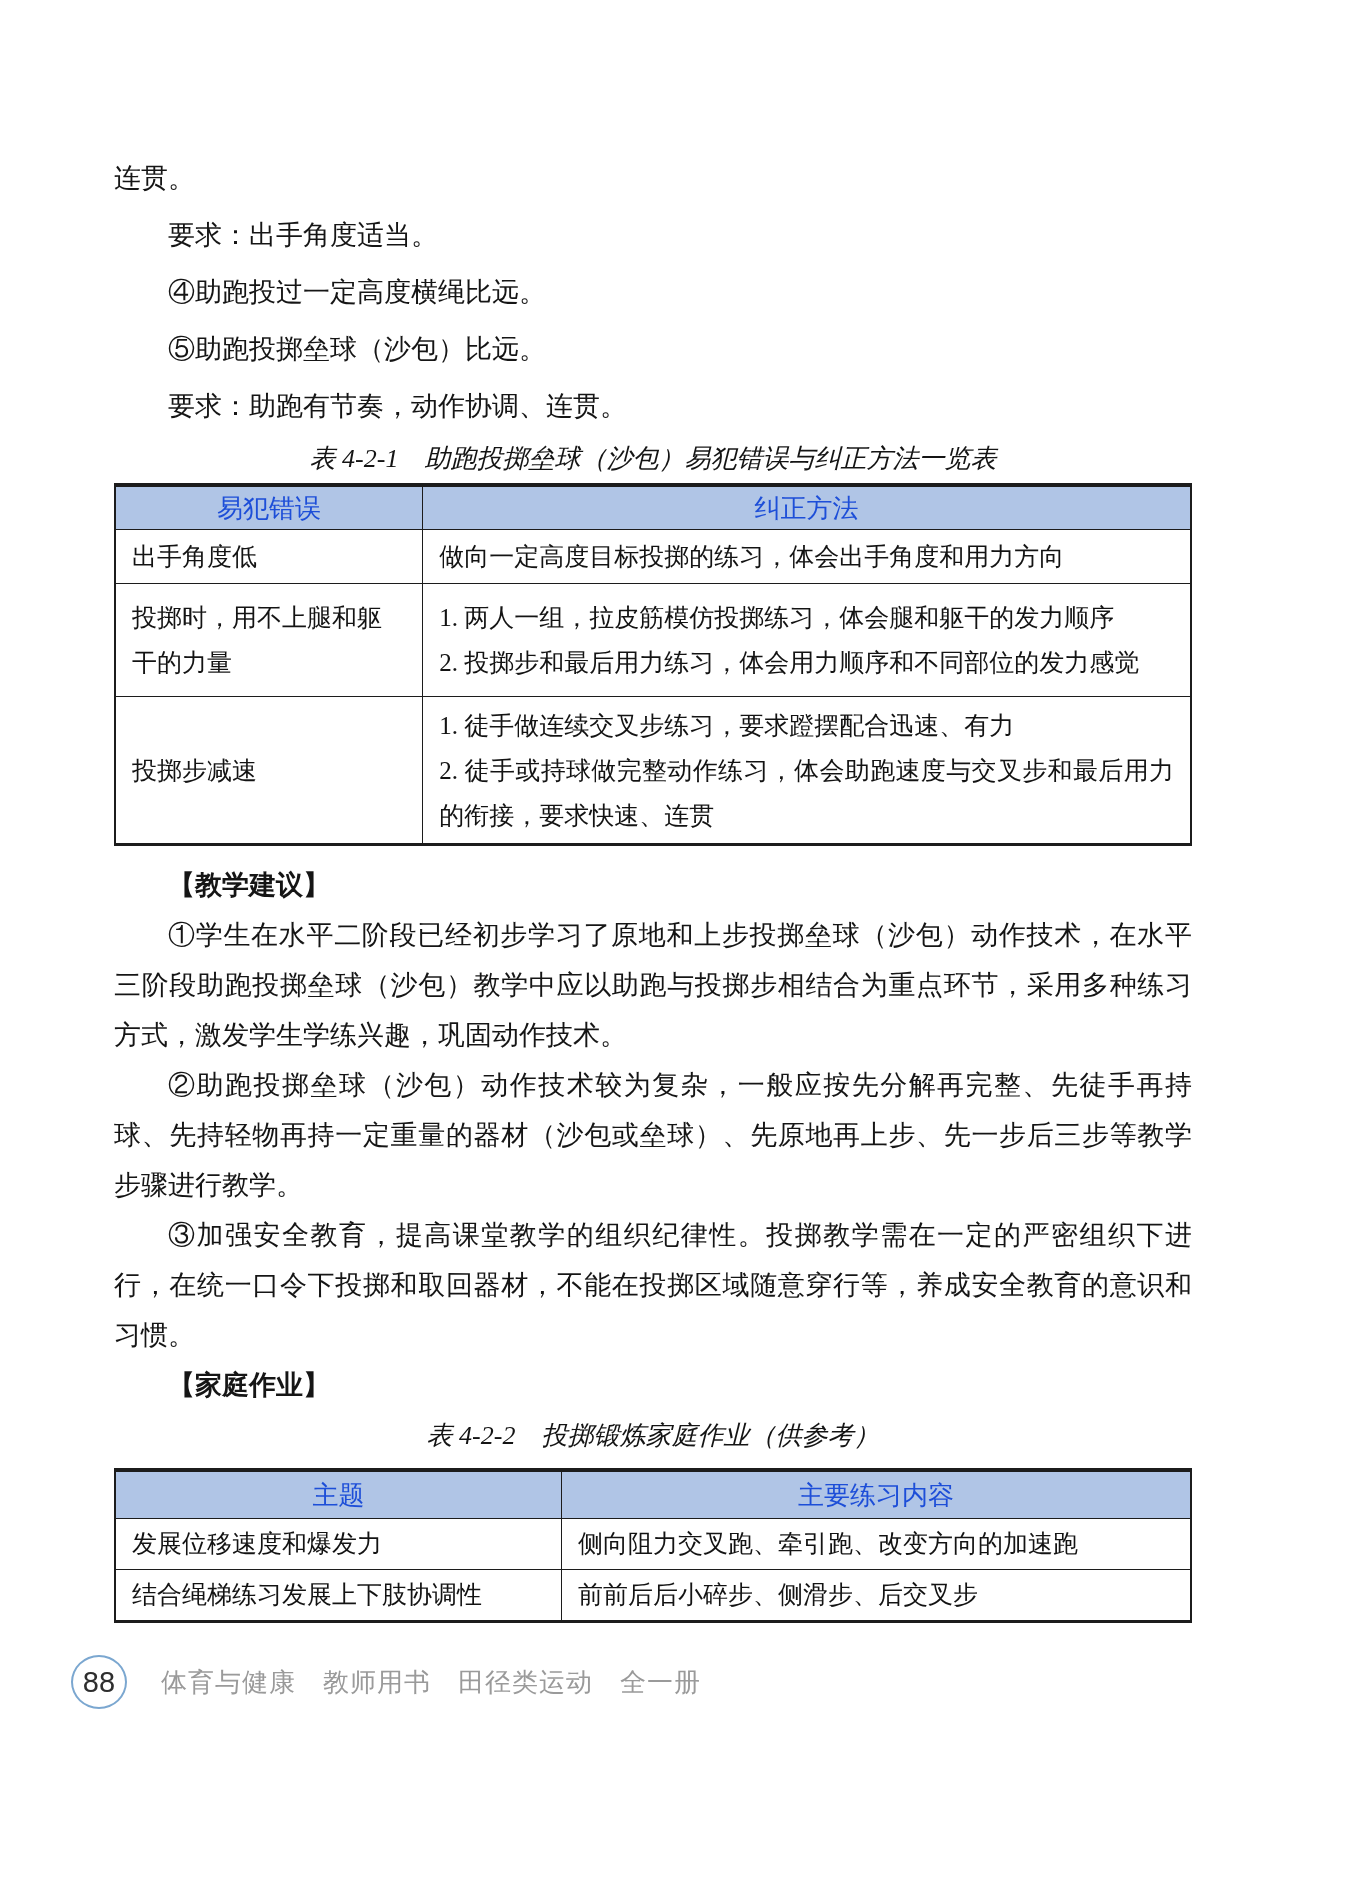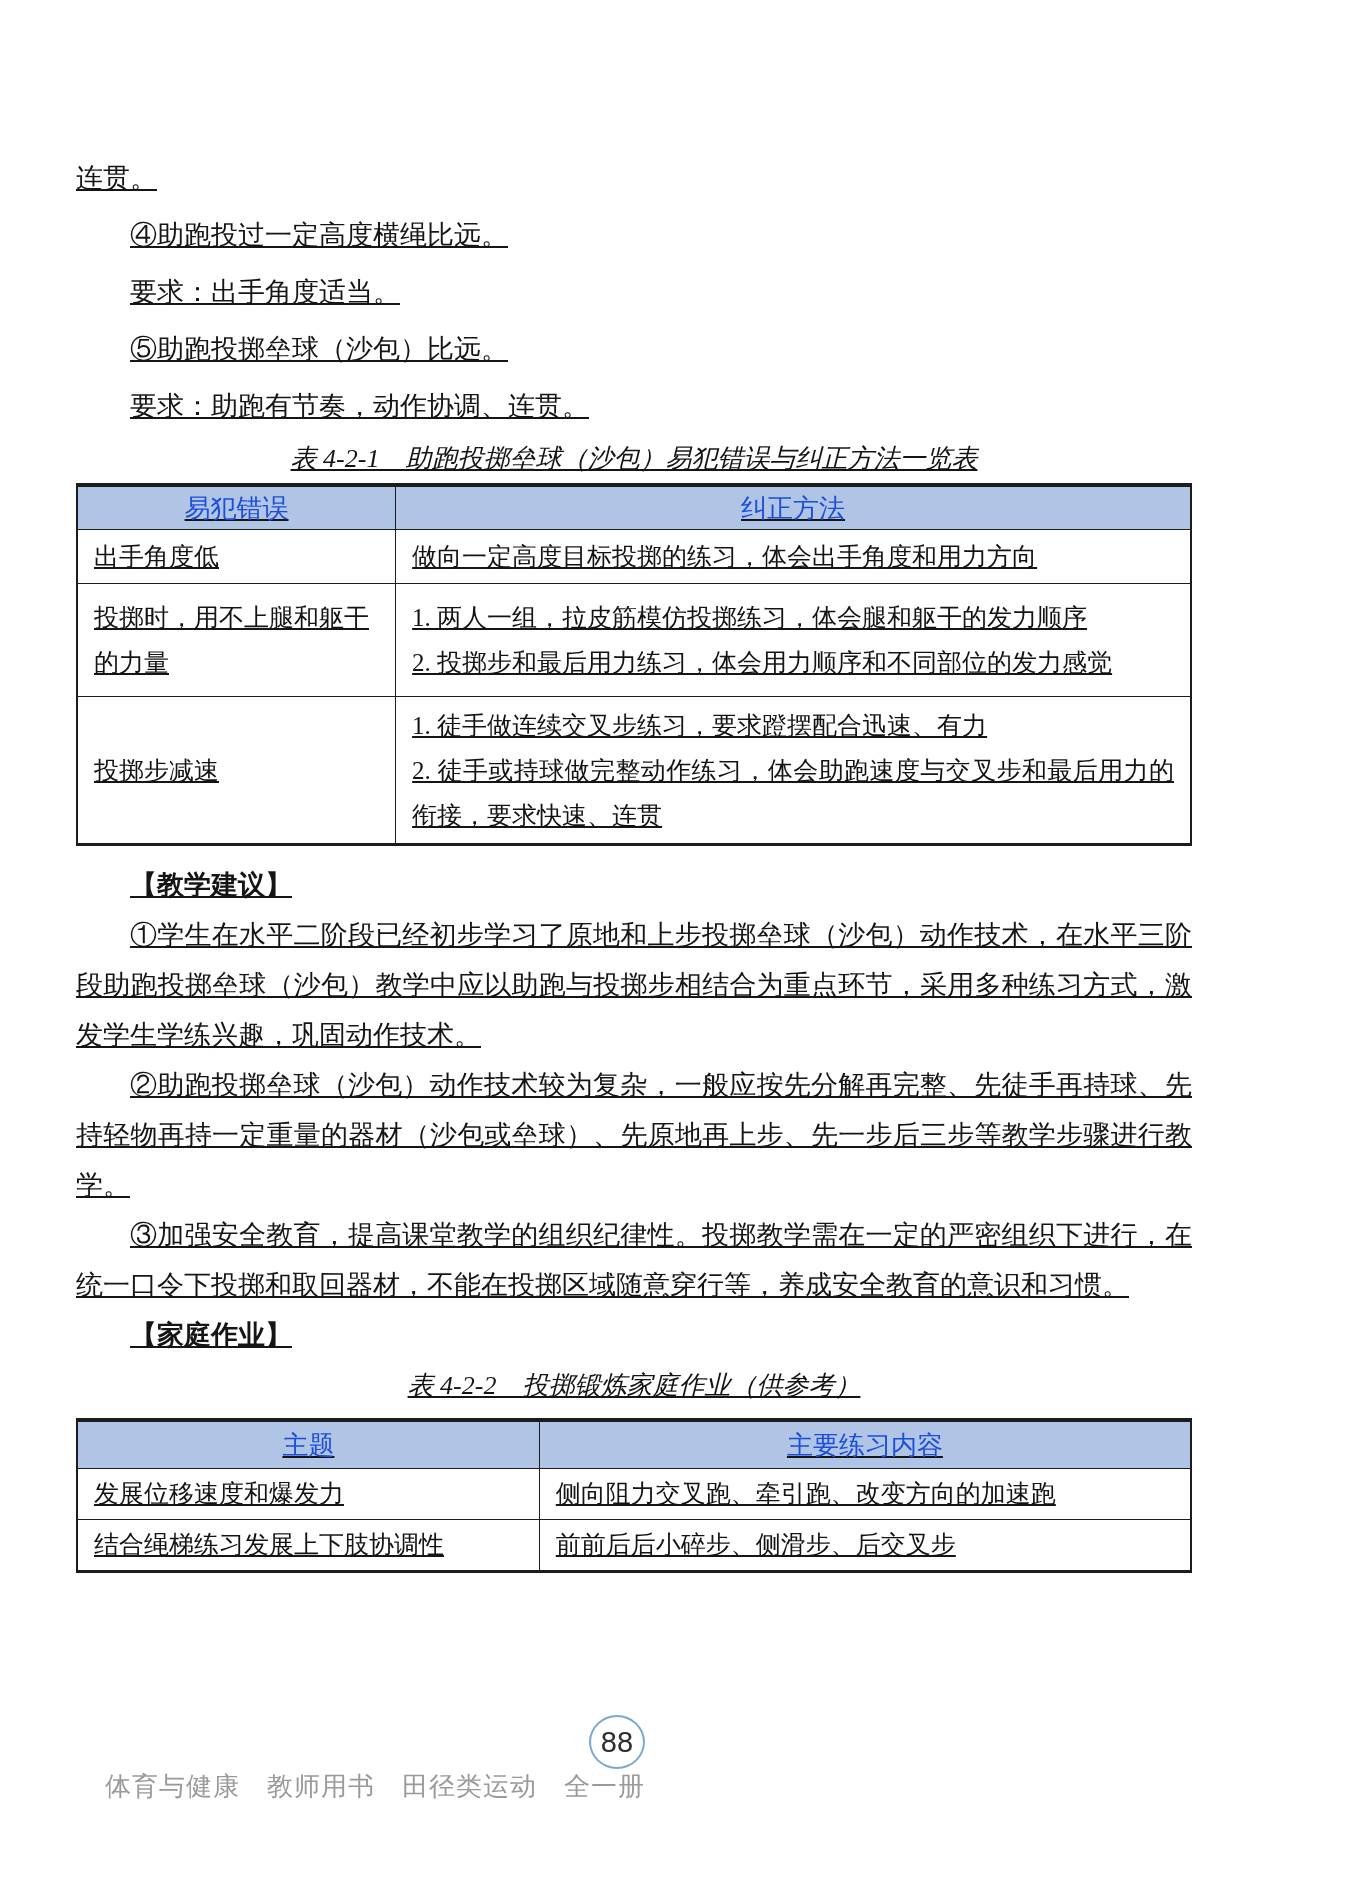--- a/index.html
+++ b/index.html
@@ -1,20 +1,20 @@
 <!DOCTYPE html>
 <html lang="zh" style="--table_header_bg: #b0c5e6; --footer_circle: #7ba7d0; --footer_text: #9a9a9a;"><head>
 <meta charset="utf-8">
 <style>
   html,body{margin:0;padding:0;}
   body{
     width:1353px;height:1884px;background:#ffffff;position:relative;overflow:hidden;
     font-family:"Liberation Serif","DejaVu Serif",serif;color:#151515;
   }
-  .content{padding:150px 161px 0 76px;text-decoration:underline;}
+  .content{padding:150px 161px 0 114px;}
 
   .line{font-size:27px;line-height:57px;margin:0;white-space:nowrap;}
   .indent{text-indent:2em;}
   .sec-head{font-size:27px;line-height:57px;margin:0;text-indent:2em;font-weight:600;}
 
   .caption{
     font-size:26px;line-height:48px;margin:0;text-align:center;
     font-style:italic;color:#141414;
   }
 
@@ -50,40 +50,40 @@
 
   .t2 .c1{width:41.5%;}
   .t2 th{height:44px;}
   .t2 td{height:42px;line-height:40px;}
 
   .note{
     font-size:25px;line-height:40px;margin:18px 0 0 0;text-indent:2em;
     font-style:italic;color:#141414;
   }
 
-  .footer{position:absolute;left:71px;top:1715px;display:flex;align-items:flex-end;flex-direction:column;}
+  .footer{position:absolute;left:71px;top:1655px;display:flex;align-items:center;}
   .pg-circle{
     width:56px;height:54px;border:2px solid var(--footer_circle,#7ba7d0);
     border-radius:50%;display:flex;align-items:center;justify-content:center;
     font-family:"Liberation Sans","DejaVu Sans",sans-serif;
     font-size:29px;color:#2e2e2e;box-sizing:border-box;
   }
   .book{
     margin-left:34px;font-family:"Liberation Sans","DejaVu Sans",sans-serif;
     font-size:26px;color:var(--footer_text,#9a9a9a);letter-spacing:1px;white-space:nowrap;
   }
 </style>
 </head>
 <body>
 
 <div class="content">
 
   <p class="line">连贯。</p>
+  <p class="line indent">要求：出手角度适当。</p>
   <p class="line indent">④助跑投过一定高度横绳比远。</p>
-  <p class="line indent">要求：出手角度适当。</p>
   <p class="line indent">⑤助跑投掷垒球（沙包）比远。</p>
   <p class="line indent">要求：助跑有节奏，动作协调、连贯。</p>
 
 
   <p class="caption">表 4-2-1　助跑投掷垒球（沙包）易犯错误与纠正方法一览表</p>
 
   <table class="tbl t1">
     <colgroup>
         <col class="c1">
         <col class="c2">

